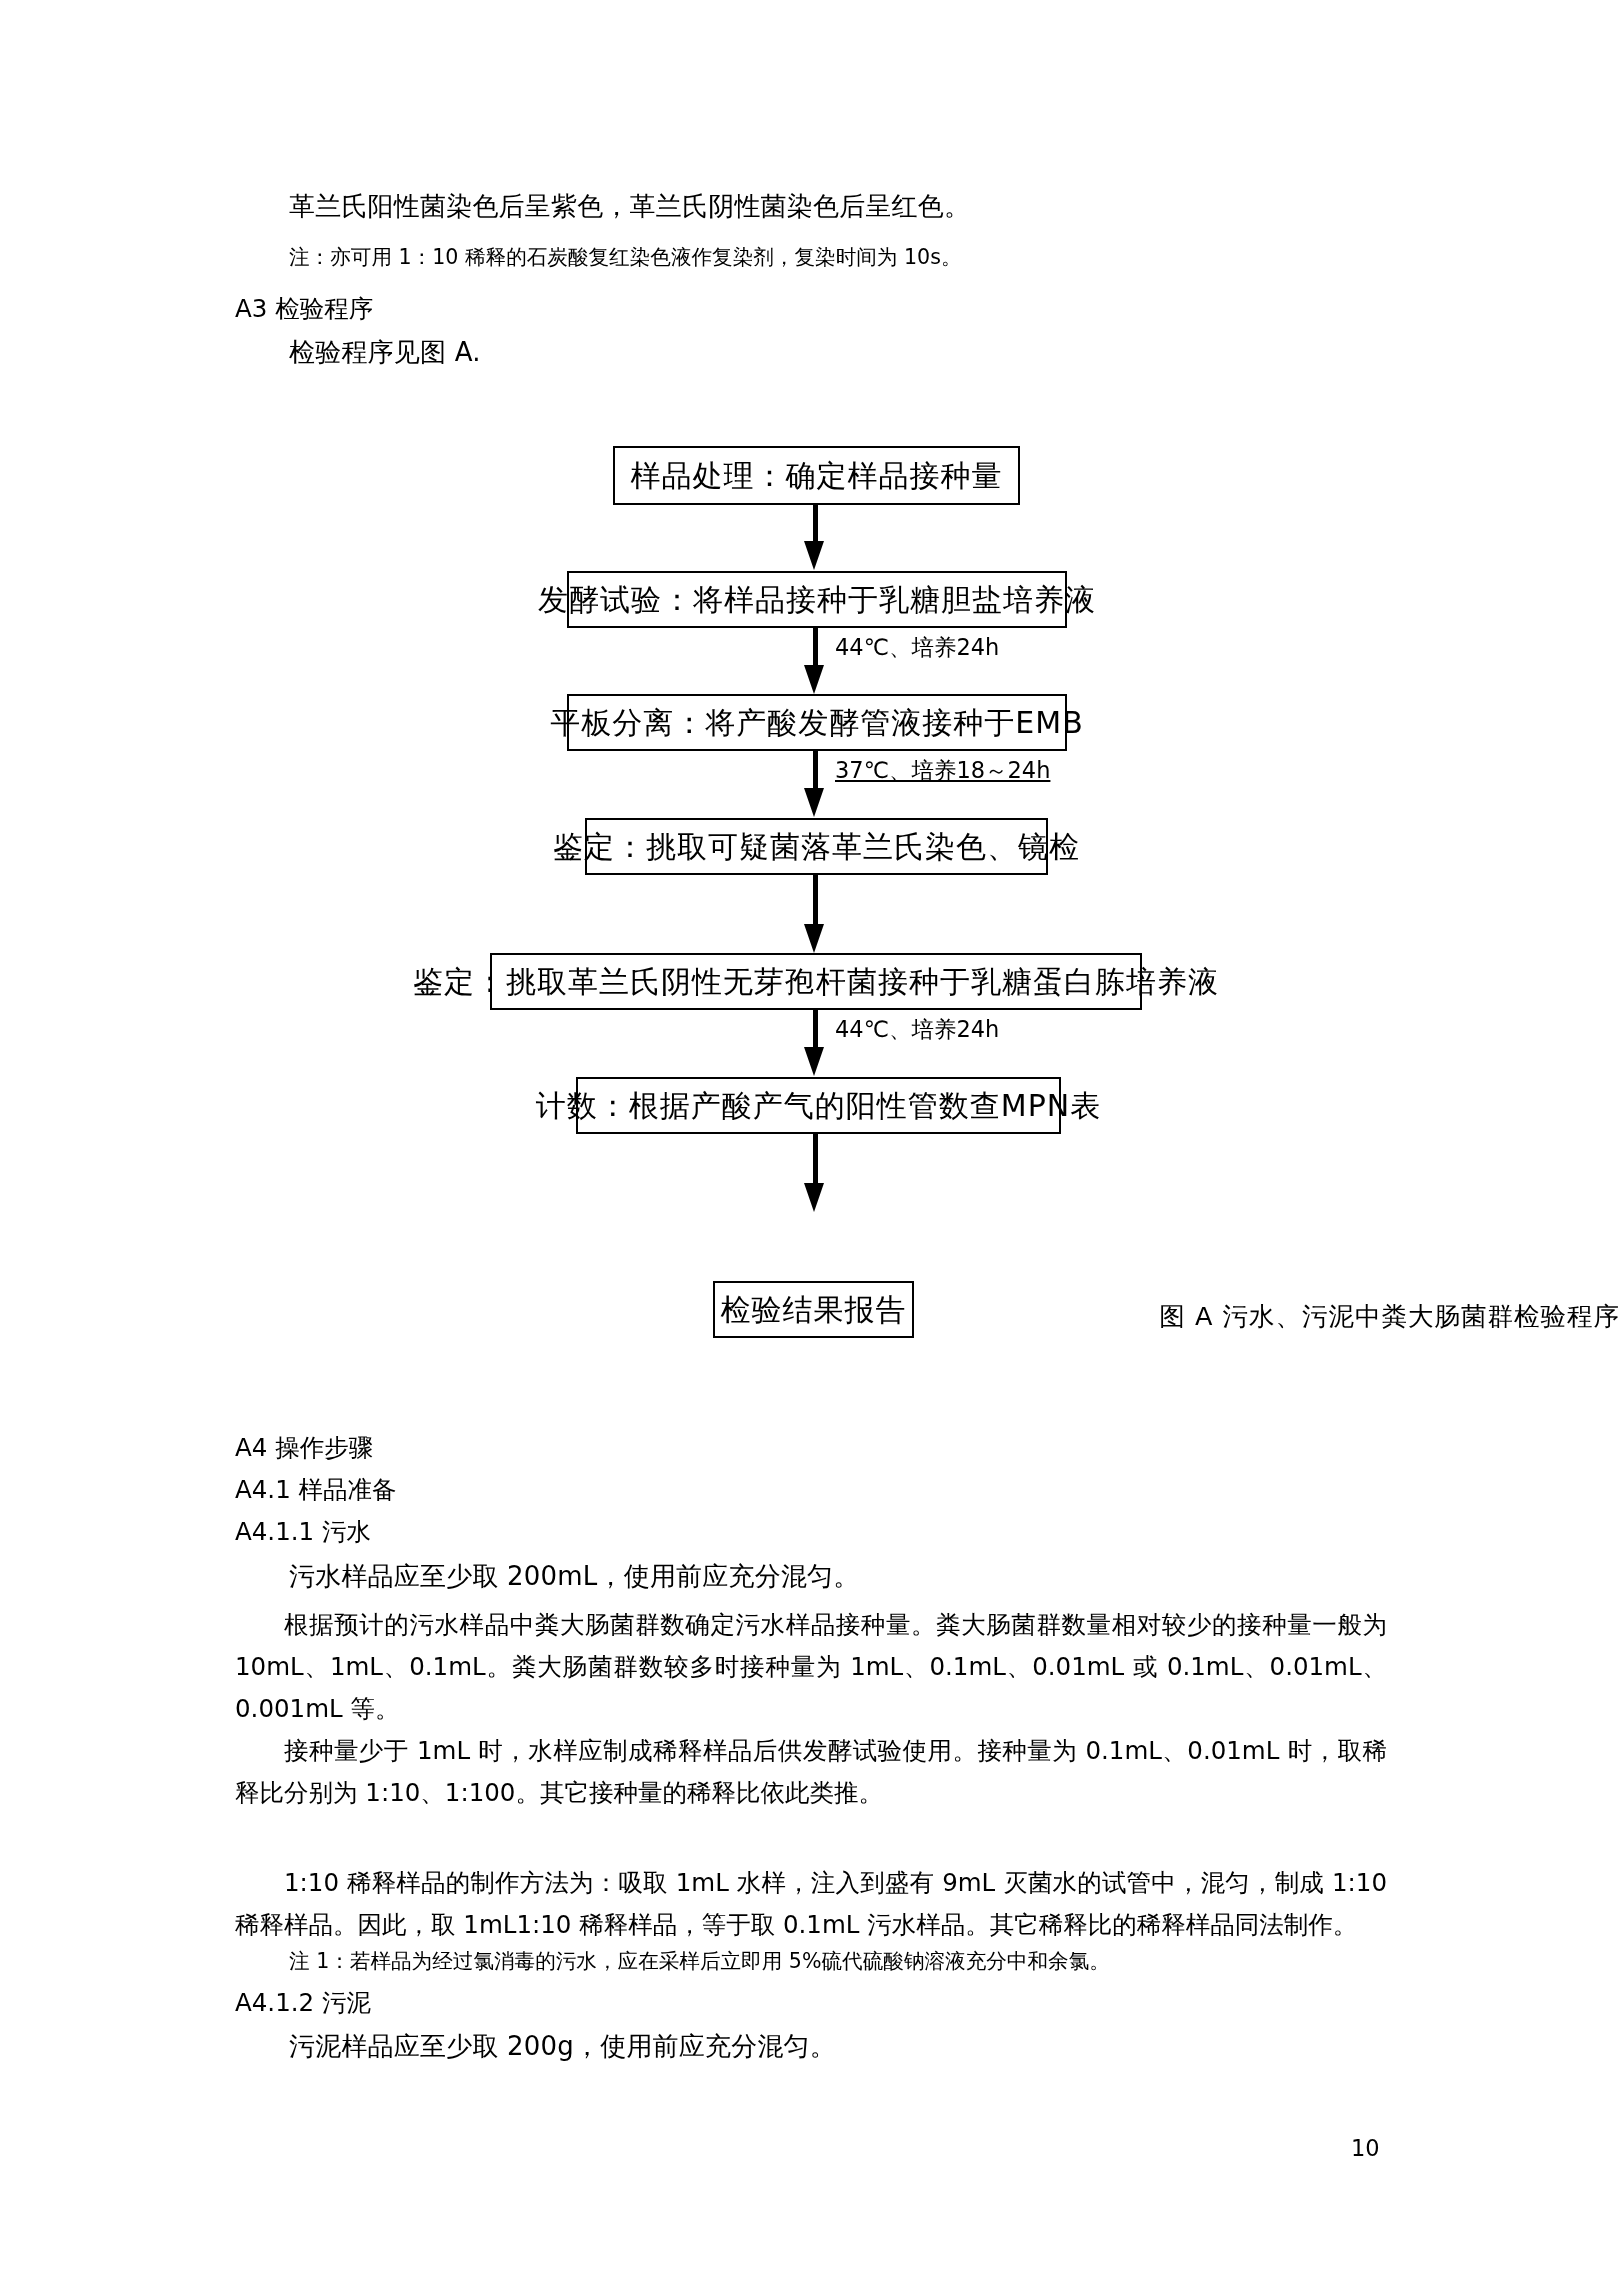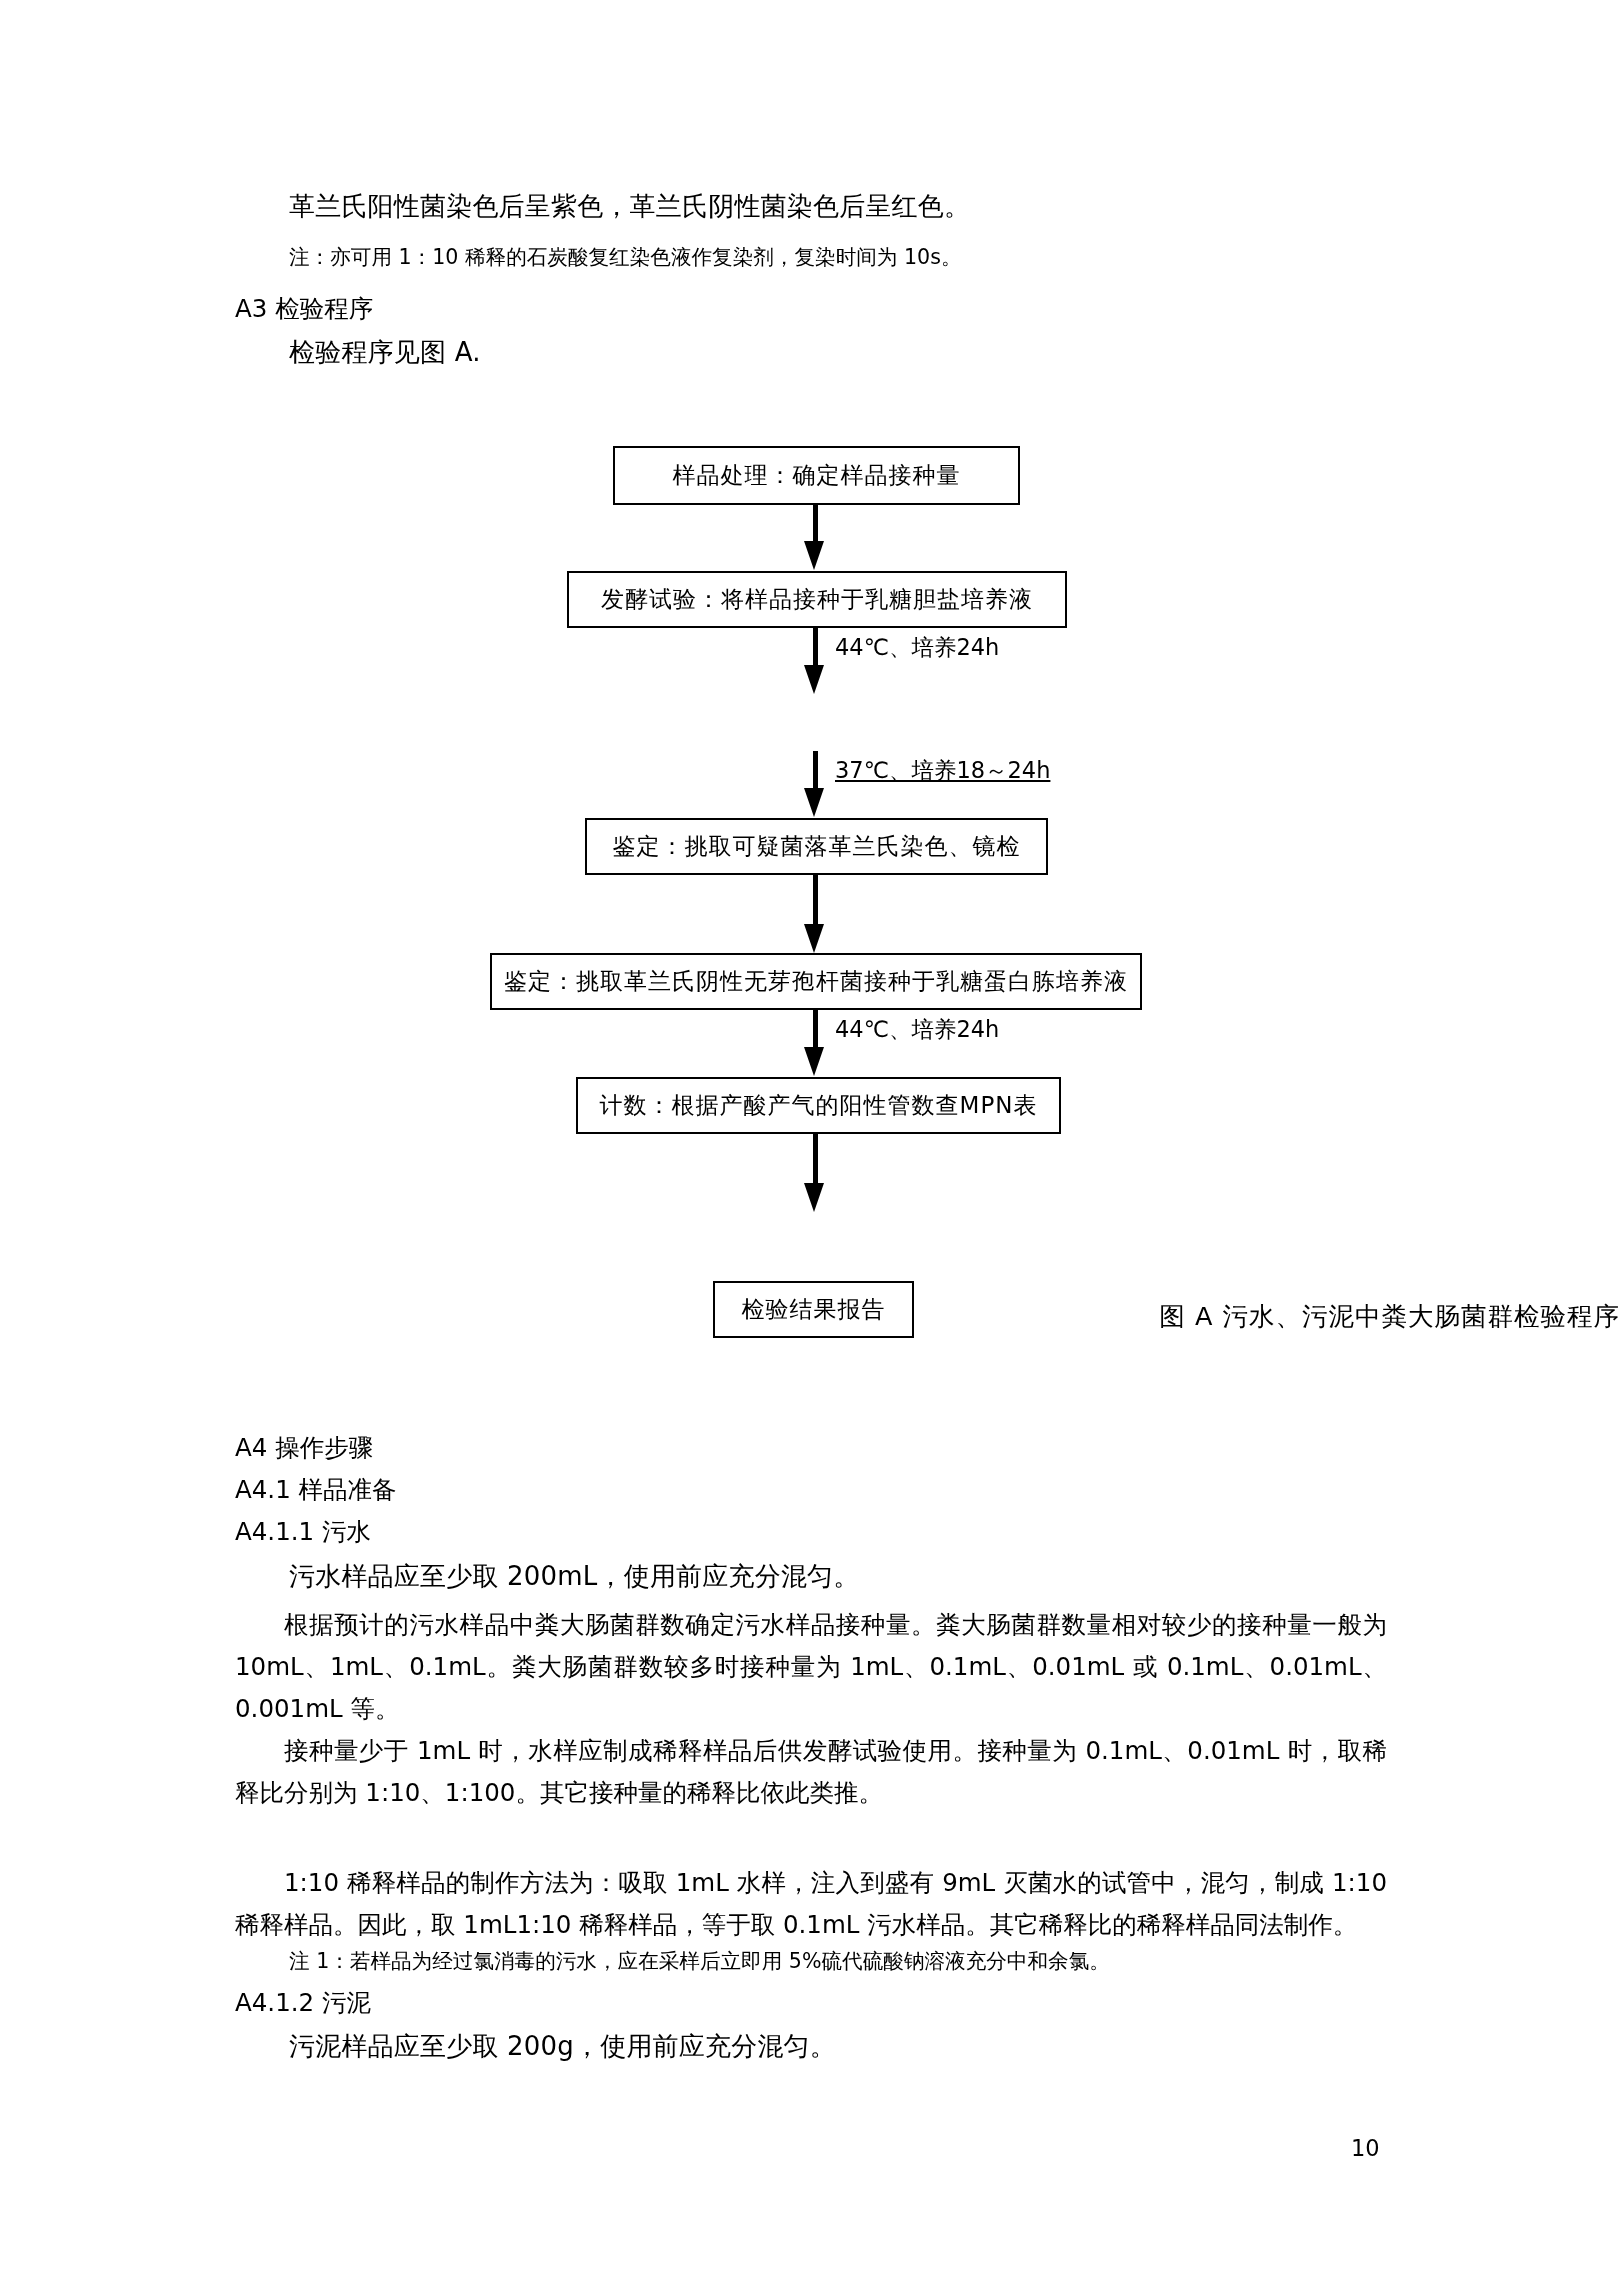--- a/index.html
+++ b/index.html
@@ -62,21 +62,21 @@
   .fc-box {
     position: absolute;
     border: 2.9px solid #000;
     background: #fff;
     display: flex;
     align-items: center;
     justify-content: center;
     box-sizing: border-box;
   }
   .fc-box span {
-    font-size: 23px;
+    font-size: 30px;
     line-height: 29px;
     white-space: nowrap;
     letter-spacing: 1px;
     text-align: right;
   }
   .fc-arrow {
     position: absolute;
     width: 0;
   }
   .fc-arrow .shaft {
@@ -143,20 +143,23 @@
     <div class="fc-box" style="left:567px; top:150px; width:500px; height:57px;">
       <span>发酵试验：将样品接种于乳糖胆盐培养液</span>
     </div>
 
     <div class="fc-arrow" style="left:815px; top:207px; height:67px;">
       <div class="shaft" style="height:39px;"></div>
       <div class="head" style="top:37px;"></div>
     </div>
     <div class="fc-label" style="left:835px; top:213px;">44℃、培养24h</div>
 
+    <div class="fc-box" style="left:567px; top:273px; width:500px; height:57px;">
+      <span>平板分离：将产酸发酵管液接种于EMB</span>
+    </div>
 
     <div class="fc-arrow" style="left:815px; top:330px; height:67px;">
       <div class="shaft" style="height:39px;"></div>
       <div class="head" style="top:37px;"></div>
     </div>
     <div class="fc-label" style="left:835px; top:336px;text-decoration:underline;">37℃、培养18～24h</div>
 
     <div class="fc-box" style="left:585px; top:397px; width:463px; height:57px;">
       <span>鉴定：挑取可疑菌落革兰氏染色、镜检</span>
     </div>

